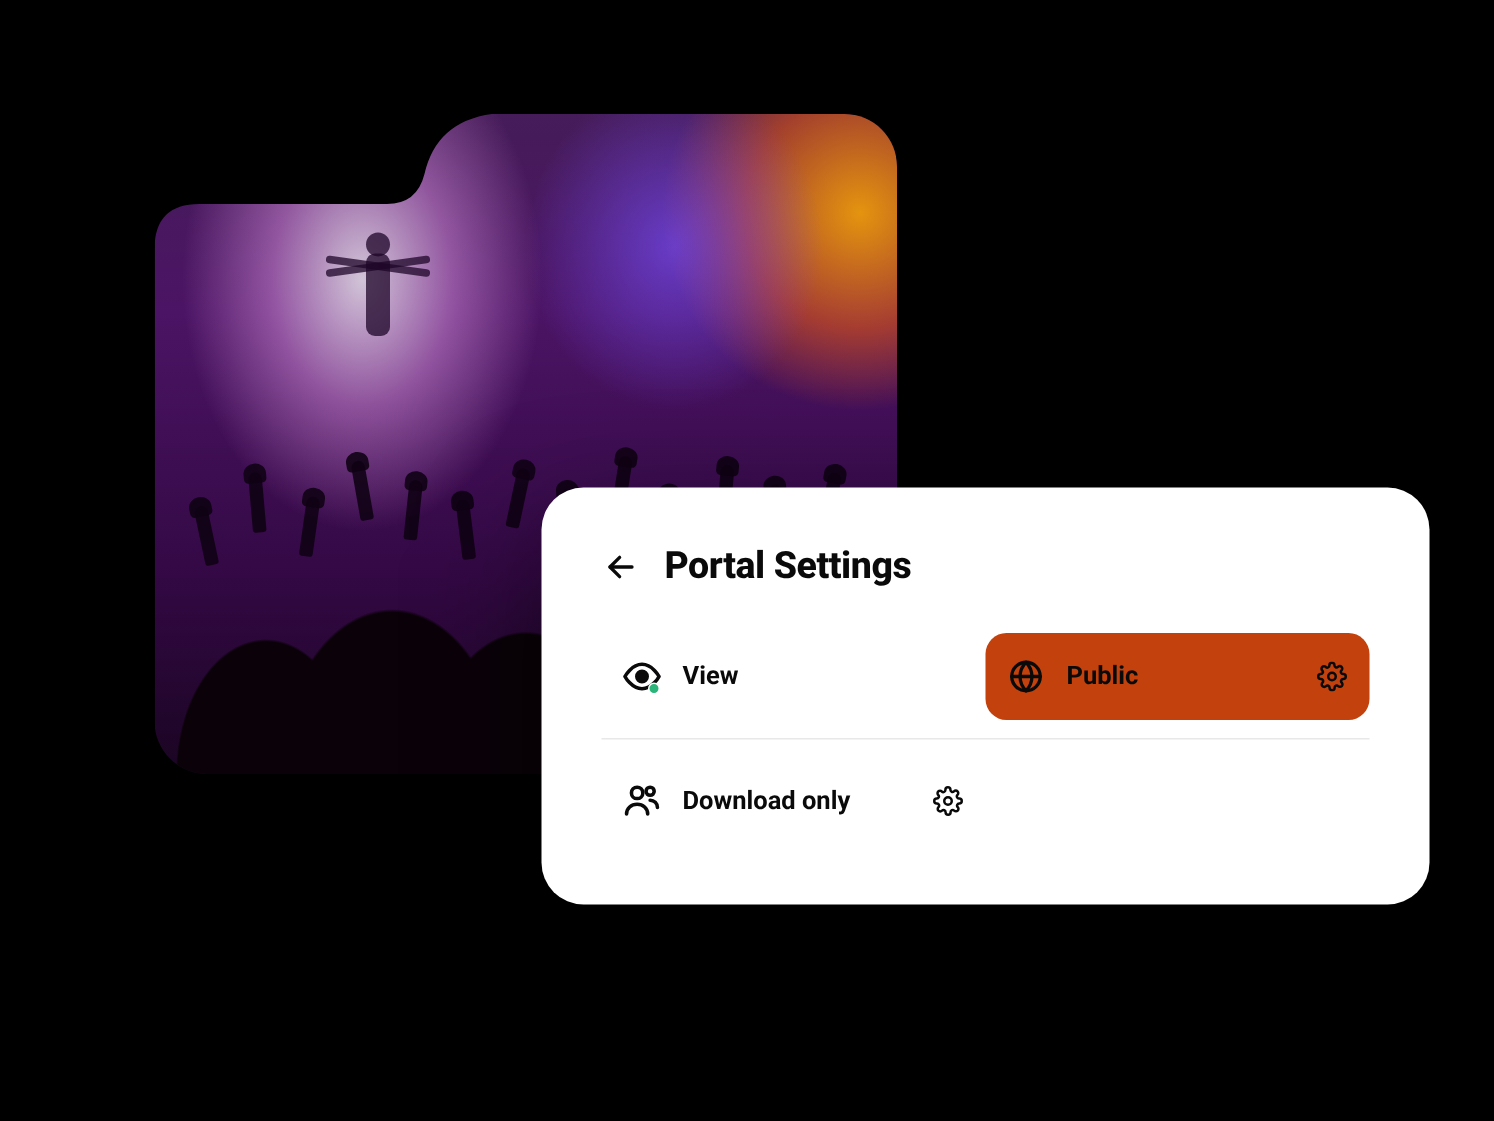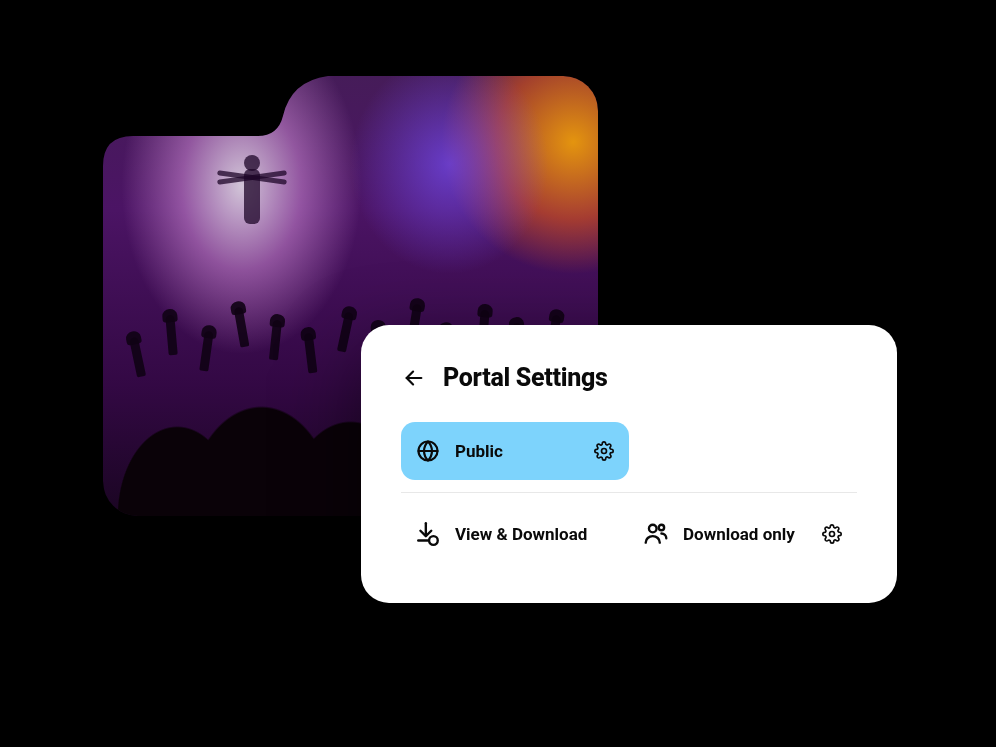--- a/index.html
+++ b/index.html
@@ -118,21 +118,21 @@
       left: -3px;
       width: 15px;
       height: 13px;
       background: rgba(15,2,20,0.9);
       border-radius: 50% 50% 3px 3px;
     }
     .settings-card {
       position: absolute;
       left: 361px;
       top: 325px;
-      width: 536px;
+      width: 592px;
       background: #fff;
       border-radius: 28px;
       box-shadow: 0 30px 80px rgba(0,0,0,0.55);
       padding: 38px 40px 40px 40px;
     }
     .card-header {
       display: flex;
       align-items: center;
       gap: 16px;
       margin-bottom: 30px;
@@ -158,21 +158,21 @@
       gap: 0;
     }
     .setting-item {
       display: flex;
       align-items: center;
       gap: 14px;
       padding: 16px 14px;
       cursor: pointer;
     }
     .setting-item.selected {
-      background: #7dd3fc;
+      background: #c2410c;
       border-radius: 14px;
     }
     .setting-icon {
       width: 26px;
       height: 26px;
       display: flex;
       align-items: center;
       justify-content: center;
       color: #0a0a0a;
       flex-shrink: 0;
@@ -244,51 +244,50 @@
       <svg width="22" height="22" viewBox="0 0 24 24" fill="none" stroke="currentColor" stroke-width="2.4" stroke-linecap="round" stroke-linejoin="round">
         <line x1="20" y1="12" x2="4" y2="12"></line>
         <polyline points="11 5 4 12 11 19"></polyline>
       </svg>
     </div>
     <h2 class="card-title">Portal Settings</h2>
   </div>
 
   <div class="settings-grid">
 
+    <div class="setting-item">
+      <div class="setting-icon">
+        <svg width="26" height="26" viewBox="0 0 24 24" fill="none" stroke="currentColor" stroke-width="2.2" stroke-linecap="round" stroke-linejoin="round">
+          <path d="M1.5 12s4-7.5 10.5-7.5S22.5 12 22.5 12s-4 7.5-10.5 7.5S1.5 12 1.5 12z"></path>
+          <circle cx="12" cy="12" r="3.2" fill="currentColor"></circle>
+        </svg>
+        <span class="eye-dot"></span>
+      </div>
+      <span class="setting-label">View</span>
+    </div>
 
     <div class="setting-item selected">
       <div class="setting-icon">
         <svg width="24" height="24" viewBox="0 0 24 24" fill="none" stroke="currentColor" stroke-width="2.2" stroke-linecap="round" stroke-linejoin="round">
           <circle cx="12" cy="12" r="9.5"></circle>
           <line x1="2.5" y1="12" x2="21.5" y2="12"></line>
           <path d="M12 2.5a14 14 0 0 1 4 9.5 14 14 0 0 1-4 9.5 14 14 0 0 1-4-9.5 14 14 0 0 1 4-9.5z"></path>
         </svg>
       </div>
       <span class="setting-label">Public</span>
       <div class="gear-btn">
         <svg width="20" height="20" viewBox="0 0 24 24" fill="none" stroke="currentColor" stroke-width="2" stroke-linecap="round" stroke-linejoin="round">
           <circle cx="12" cy="12" r="3"></circle>
           <path d="M19.4 15a1.65 1.65 0 0 0 .33 1.82l.06.06a2 2 0 1 1-2.83 2.83l-.06-.06a1.65 1.65 0 0 0-1.82-.33 1.65 1.65 0 0 0-1 1.51V21a2 2 0 0 1-4 0v-.09a1.65 1.65 0 0 0-1-1.51 1.65 1.65 0 0 0-1.82.33l-.06.06a2 2 0 1 1-2.83-2.83l.06-.06a1.65 1.65 0 0 0 .33-1.82 1.65 1.65 0 0 0-1.51-1H3a2 2 0 0 1 0-4h.09a1.65 1.65 0 0 0 1.51-1 1.65 1.65 0 0 0-.33-1.82l-.06-.06a2 2 0 1 1 2.83-2.83l.06.06a1.65 1.65 0 0 0 1.82.33h0a1.65 1.65 0 0 0 1-1.51V3a2 2 0 0 1 4 0v.09a1.65 1.65 0 0 0 1 1.51h0a1.65 1.65 0 0 0 1.82-.33l.06-.06a2 2 0 1 1 2.83 2.83l-.06.06a1.65 1.65 0 0 0-.33 1.82v0a1.65 1.65 0 0 0 1.51 1H21a2 2 0 0 1 0 4h-.09a1.65 1.65 0 0 0-1.51 1z"></path>
         </svg>
       </div>
     </div>
 
     <div class="divider"></div>
 
-    <div class="setting-item">
-      <div class="setting-icon">
-        <svg width="26" height="26" viewBox="0 0 24 24" fill="none" stroke="currentColor" stroke-width="2.2" stroke-linecap="round" stroke-linejoin="round">
-          <line x1="10" y1="2" x2="10" y2="13"></line>
-          <polyline points="5 9 10 14 15 9"></polyline>
-          <path d="M3 18 h9"></path>
-          <circle cx="17" cy="18" r="4"></circle>
-        </svg>
-      </div>
-      <span class="setting-label">View &amp; Download</span>
-    </div>
 
     <div class="setting-item">
       <div class="setting-icon">
         <svg width="26" height="26" viewBox="0 0 24 24" fill="none" stroke="currentColor" stroke-width="2.2" stroke-linecap="round" stroke-linejoin="round">
           <circle cx="9" cy="7" r="3.5"></circle>
           <path d="M2.5 20c0-3.5 2.9-6 6.5-6s6.5 2.5 6.5 6"></path>
           <circle cx="17" cy="6" r="2.5"></circle>
           <path d="M21.5 16c0-2.5-2-4.5-4.5-4.5"></path>
         </svg>
       </div>

